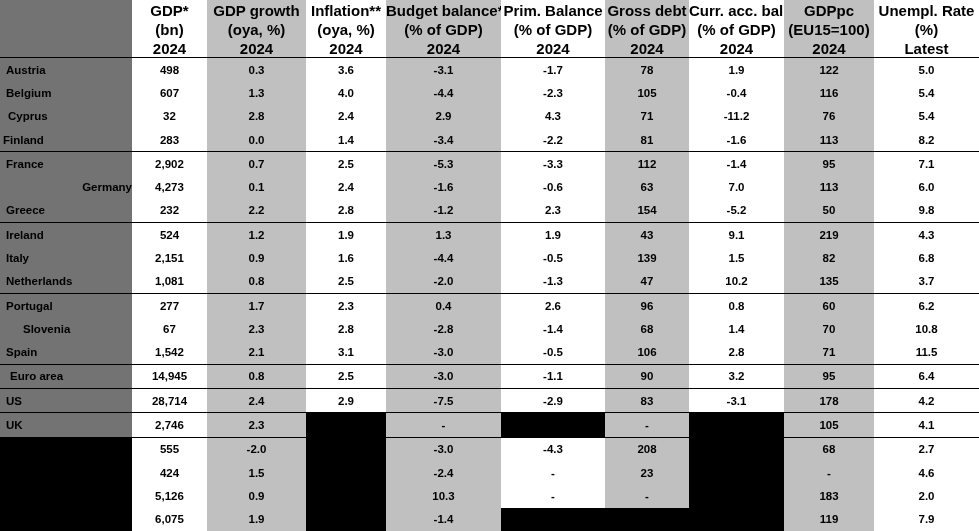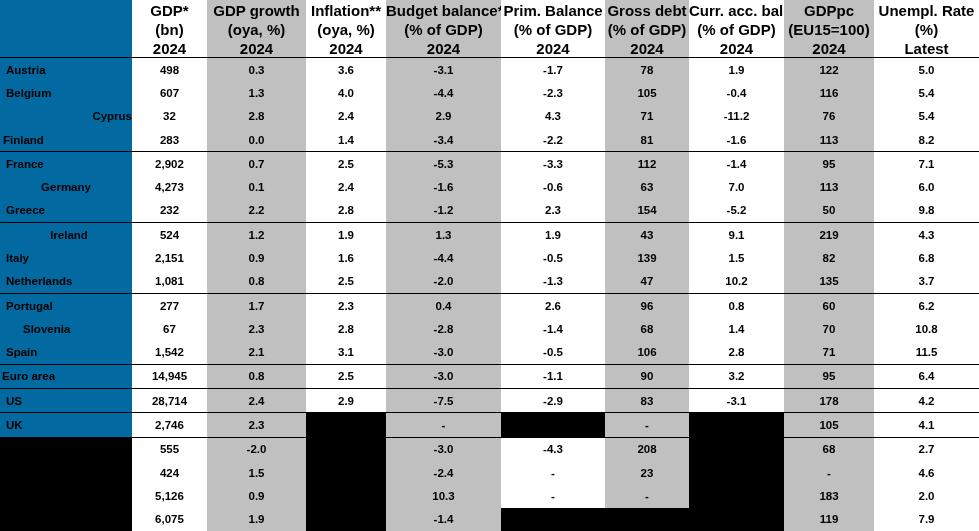--- a/index.html
+++ b/index.html
@@ -31,21 +31,21 @@
     margin: 0;
     text-align: center;
     vertical-align: middle;
     color: #000;
     font-weight: bold;
     border: 0;
     white-space: nowrap;
     overflow: hidden;
   }
   
-  .c-name  { background:#0369a1; text-align:left; padding-left:6px; width:132px; }
+  .c-name  { background:#737373; text-align:left; padding-left:6px; width:132px; }
   .c-white { background:#fff; }
   .c-grey  { background:#c0c0c0; }
   .c-black { background:#000; color:#000; }
 
   
   td.sep-l, th.sep-l { border-left: 1.5px solid #000; }
 
   
   .hdr td { font-size: 15px; font-weight: bold; }
   .hdr-1 td { height: 20px; }
@@ -136,21 +136,21 @@
           <td class="c-grey sep-l">1.3</td>
           <td class="c-white sep-l">4.0</td>
           <td class="c-grey sep-l">-4.4</td>
           <td class="c-white sep-l">-2.3</td>
           <td class="c-grey sep-l">105</td>
           <td class="c-white sep-l">-0.4</td>
           <td class="c-grey sep-l">116</td>
           <td class="c-white sep-l">5.4</td>
         </tr>
         <tr class="drow">
-          <td class="c-name" style="text-align: right; padding-left: 8px;">Cyprus</td>
+          <td class="c-name" style="text-align: left; padding-left: 8px;">Cyprus</td>
           <td class="c-white sep-l">32</td>
           <td class="c-grey sep-l">2.8</td>
           <td class="c-white sep-l">2.4</td>
           <td class="c-grey sep-l">2.9</td>
           <td class="c-white sep-l">4.3</td>
           <td class="c-grey sep-l">71</td>
           <td class="c-white sep-l">-11.2</td>
           <td class="c-grey sep-l">76</td>
           <td class="c-white sep-l">5.4</td>
         </tr>
@@ -172,21 +172,21 @@
           <td class="c-grey sep-l">0.7</td>
           <td class="c-white sep-l">2.5</td>
           <td class="c-grey sep-l">-5.3</td>
           <td class="c-white sep-l">-3.3</td>
           <td class="c-grey sep-l">112</td>
           <td class="c-white sep-l">-1.4</td>
           <td class="c-grey sep-l">95</td>
           <td class="c-white sep-l">7.1</td>
         </tr>
         <tr class="drow">
-          <td class="c-name" style="text-align: center; ">Germany</td>
+          <td class="c-name" style="text-align: right; ">Germany</td>
           <td class="c-white sep-l">4,273</td>
           <td class="c-grey sep-l">0.1</td>
           <td class="c-white sep-l">2.4</td>
           <td class="c-grey sep-l">-1.6</td>
           <td class="c-white sep-l">-0.6</td>
           <td class="c-grey sep-l">63</td>
           <td class="c-white sep-l">7.0</td>
           <td class="c-grey sep-l">113</td>
           <td class="c-white sep-l">6.0</td>
         </tr>
@@ -196,21 +196,21 @@
           <td class="c-grey sep-l">2.2</td>
           <td class="c-white sep-l">2.8</td>
           <td class="c-grey sep-l">-1.2</td>
           <td class="c-white sep-l">2.3</td>
           <td class="c-grey sep-l">154</td>
           <td class="c-white sep-l">-5.2</td>
           <td class="c-grey sep-l">50</td>
           <td class="c-white sep-l">9.8</td>
         </tr>
         <tr class="drow">
-          <td class="c-name" style="text-align: center; padding-left: 6px;">Ireland</td>
+          <td class="c-name" style="text-align: left; padding-left: 6px;">Ireland</td>
           <td class="c-white sep-l">524</td>
           <td class="c-grey sep-l">1.2</td>
           <td class="c-white sep-l">1.9</td>
           <td class="c-grey sep-l">1.3</td>
           <td class="c-white sep-l">1.9</td>
           <td class="c-grey sep-l">43</td>
           <td class="c-white sep-l">9.1</td>
           <td class="c-grey sep-l">219</td>
           <td class="c-white sep-l">4.3</td>
         </tr>
@@ -268,21 +268,21 @@
           <td class="c-grey sep-l">2.1</td>
           <td class="c-white sep-l">3.1</td>
           <td class="c-grey sep-l">-3.0</td>
           <td class="c-white sep-l">-0.5</td>
           <td class="c-grey sep-l">106</td>
           <td class="c-white sep-l">2.8</td>
           <td class="c-grey sep-l">71</td>
           <td class="c-white sep-l">11.5</td>
         </tr>
         <tr class="drow grp-solid">
-          <td class="c-name" style="text-align: left; padding-left: 2px;">Euro area</td>
+          <td class="c-name" style="text-align: left; padding-left: 10px;">Euro area</td>
           <td class="c-white sep-l">14,945</td>
           <td class="c-grey sep-l">0.8</td>
           <td class="c-white sep-l">2.5</td>
           <td class="c-grey sep-l">-3.0</td>
           <td class="c-white sep-l">-1.1</td>
           <td class="c-grey sep-l">90</td>
           <td class="c-white sep-l">3.2</td>
           <td class="c-grey sep-l">95</td>
           <td class="c-white sep-l">6.4</td>
         </tr>

